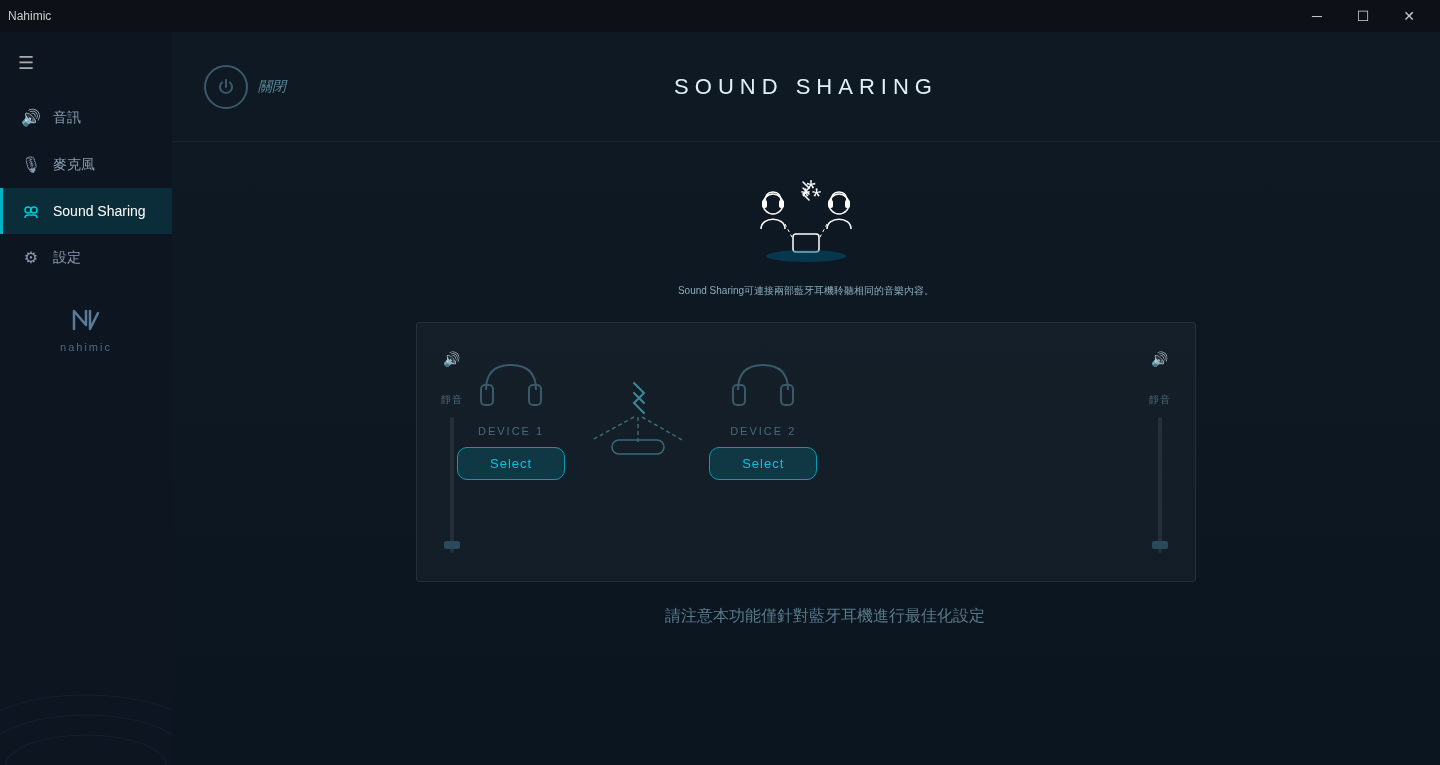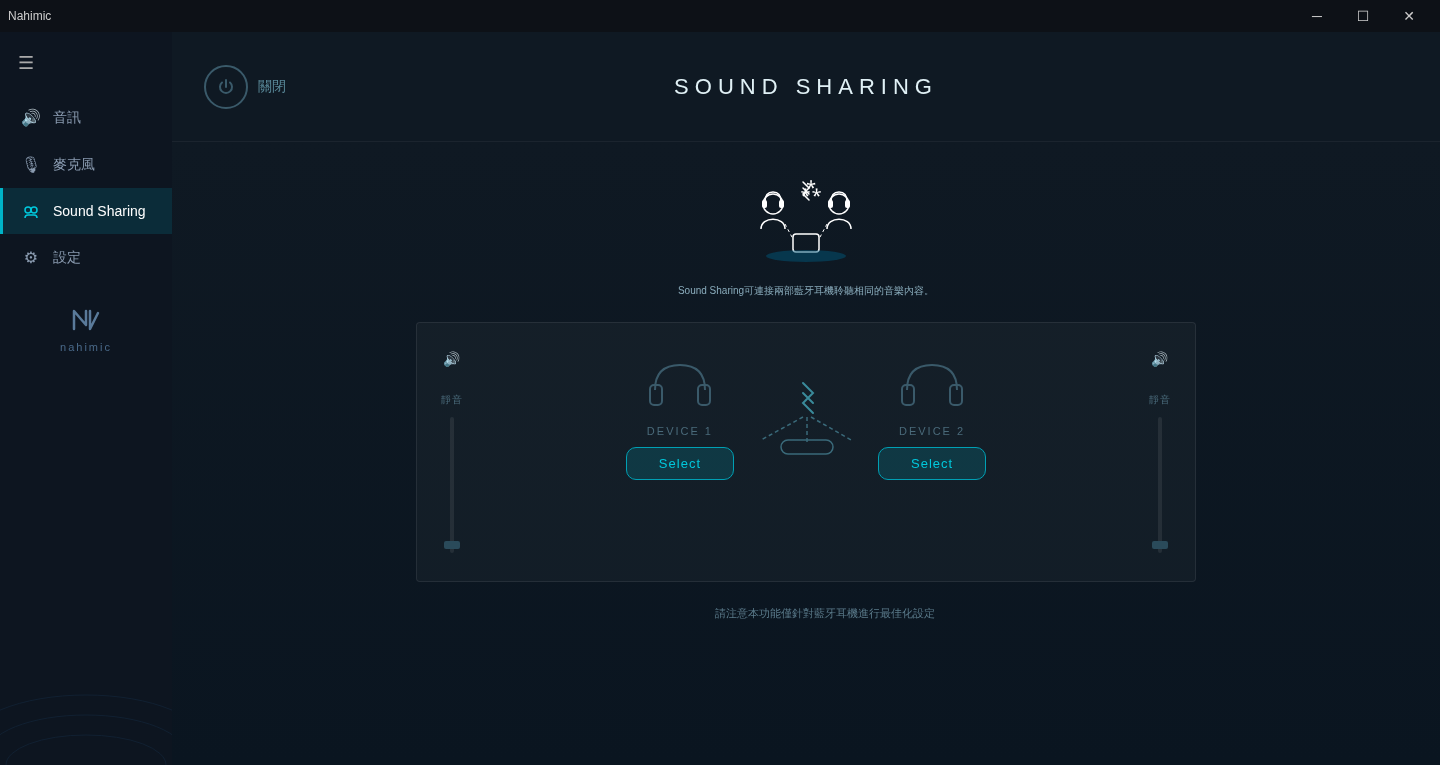--- a/index.html
+++ b/index.html
@@ -134,20 +134,21 @@
       padding: 0 32px;
       border-bottom: 1px solid rgba(255,255,255,0.05);
       flex-shrink: 0;
       position: relative;
     }
     .power-btn-area {
       display: flex;
       align-items: center;
       gap: 10px;
       cursor: pointer;
+      font-style: italic;
     }
     .power-icon-circle {
       width: 44px;
       height: 44px;
       border: 2px solid #3a5a6a;
       border-radius: 50%;
       display: flex;
       align-items: center;
       justify-content: center;
       color: #3a5a6a;
@@ -209,21 +210,21 @@
     }
     .device-panel-title {
       font-size: 18px;
       color: #6a8a9a;
       margin-bottom: 32px;
       letter-spacing: 1px;
     }
     .devices-row {
       display: flex;
       align-items: flex-start;
-      justify-content: center;
+      justify-content: flex-start;
       width: 100%;
       gap: 12px;
     }
     .device-slot {
       display: flex;
       flex-direction: column;
       align-items: center;
       gap: 10px;
     }
     .device-label {
@@ -300,21 +301,21 @@
       transform: translateX(-50%);
       width: 16px;
       height: 8px;
       background: #2a4a5a;
       border-radius: 2px;
     }
 
     
     .bottom-note {
       color: #5a7a8a;
-      font-size: 11px;
+      font-size: 16px;
       margin-top: 24px;
       margin-bottom: 16px;
       margin-left: 38px;
     }
 
     
     .sidebar-wave {
       position: absolute;
       bottom: 0;
       left: 0;

